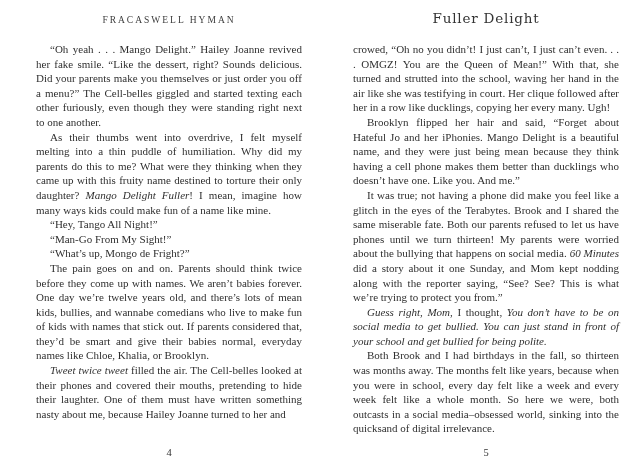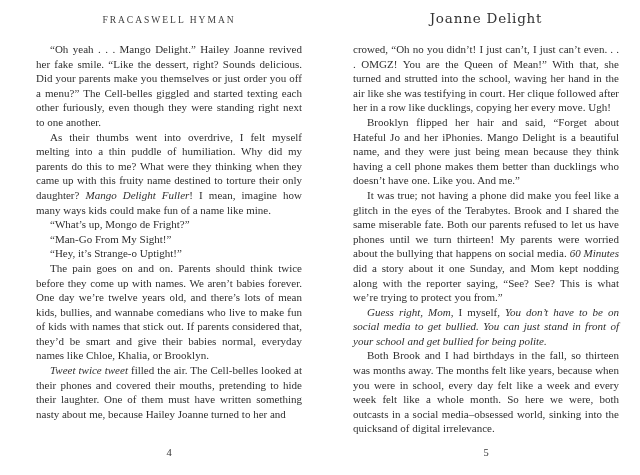--- a/index.html
+++ b/index.html
@@ -72,34 +72,34 @@
 </head>
 <body>
 
 <div class="spread">
 
   <div class="page page-left">
     <div class="running-header header-author">FRACASWELL HYMAN</div>
     <div class="body-text">
         <p class="para indent"><span>“Oh yeah . . . Mango Delight.” Hailey Joanne revived her fake smile. “Like the dessert, right? Sounds delicious. Did your parents make you themselves or just order you off a menu?” The Cell-belles giggled and started texting each other furiously, even though they were standing right next to one another.</span></p>
         <p class="para indent"><span>As their thumbs went into overdrive, I felt myself melting into a thin puddle of humiliation. Why did my parents do this to me? What were they thinking when they came up with this fruity name destined to torture their only daughter? </span><em>Mango Delight Fuller</em><span>! I mean, imagine how many ways kids could make fun of a name like mine.</span></p>
+        <p class="para indent"><span>“Hey, Tango All Night!”</span></p>
+        <p class="para indent"><span>“Man-Go From My Sight!”</span></p>
         <p class="para indent"><span>“What’s up, Mongo de Fright?”</span></p>
-        <p class="para indent"><span>“Man-Go From My Sight!”</span></p>
-        <p class="para indent"><span>“Hey, it’s Strange-o Uptight!”</span></p>
         <p class="para indent"><span>The pain goes on and on. Parents should think twice before they come up with names. We aren’t babies forever. One day we’re twelve years old, and there’s lots of mean kids, bullies, and wannabe comedians who live to make fun of kids with names that stick out. If parents considered that, they’d be smart and give their babies normal, everyday names like Chloe, Khalia, or Brooklyn.</span></p>
         <p class="para indent"><em>Tweet twice tweet</em><span> filled the air. The Cell-belles looked at their phones and covered their mouths, pretending to hide their laughter. One of them must have written something nasty about me, because Hailey Joanne turned to her and</span></p>
       </div>
     <div class="page-number">4</div>
   </div>
 
   <div class="page page-right">
-    <div class="running-header header-title">Joanne Delight</div>
+    <div class="running-header header-title">Fuller Delight</div>
     <div class="body-text">
-        <p class="para"><span>crowed, “Oh no you didn’t! I just can’t, I just can’t even. . . . OMGZ! You are the Queen of Mean!” With that, she turned and strutted into the school, waving her hand in the air like she was testifying in court. Her clique followed after her in a row like ducklings, copying her every move. Ugh!</span></p>
+        <p class="para"><span>crowed, “Oh no you didn’t! I just can’t, I just can’t even. . . . OMGZ! You are the Queen of Mean!” With that, she turned and strutted into the school, waving her hand in the air like she was testifying in court. Her clique followed after her in a row like ducklings, copying her every many. Ugh!</span></p>
         <p class="para indent"><span>Brooklyn flipped her hair and said, “Forget about Hateful Jo and her iPhonies. Mango Delight is a beautiful name, and they were just being mean because they think having a cell phone makes them better than ducklings who doesn’t have one. Like you. And me.”</span></p>
         <p class="para indent"><span>It was true; not having a phone did make you feel like a glitch in the eyes of the Terabytes. Brook and I shared the same miserable fate. Both our parents refused to let us have phones until we turn thirteen! My parents were worried about the bullying that happens on social media. </span><em>60 Minutes</em><span> did a story about it one Sunday, and Mom kept nodding along with the reporter saying, “See? See? This is what we’re trying to protect you from.”</span></p>
-        <p class="para indent"><em>Guess right, Mom</em><span>, I myself, </span><em>You don’t have to be on social media to get bullied. You can just stand in front of your school and get bullied for being polite.</em></p>
+        <p class="para indent"><em>Guess right, Mom</em><span>, I thought, </span><em>You don’t have to be on social media to get bullied. You can just stand in front of your school and get bullied for being polite.</em></p>
         <p class="para indent"><span>Both Brook and I had birthdays in the fall, so thirteen was months away. The months felt like years, because when you were in school, every day felt like a week and every week felt like a whole month. So here we were, both outcasts in a social media–obsessed world, sinking into the quicksand of digital irrelevance.</span></p>
       </div>
     <div class="page-number">5</div>
   </div>
 
 </div>
 
 </body></html>

